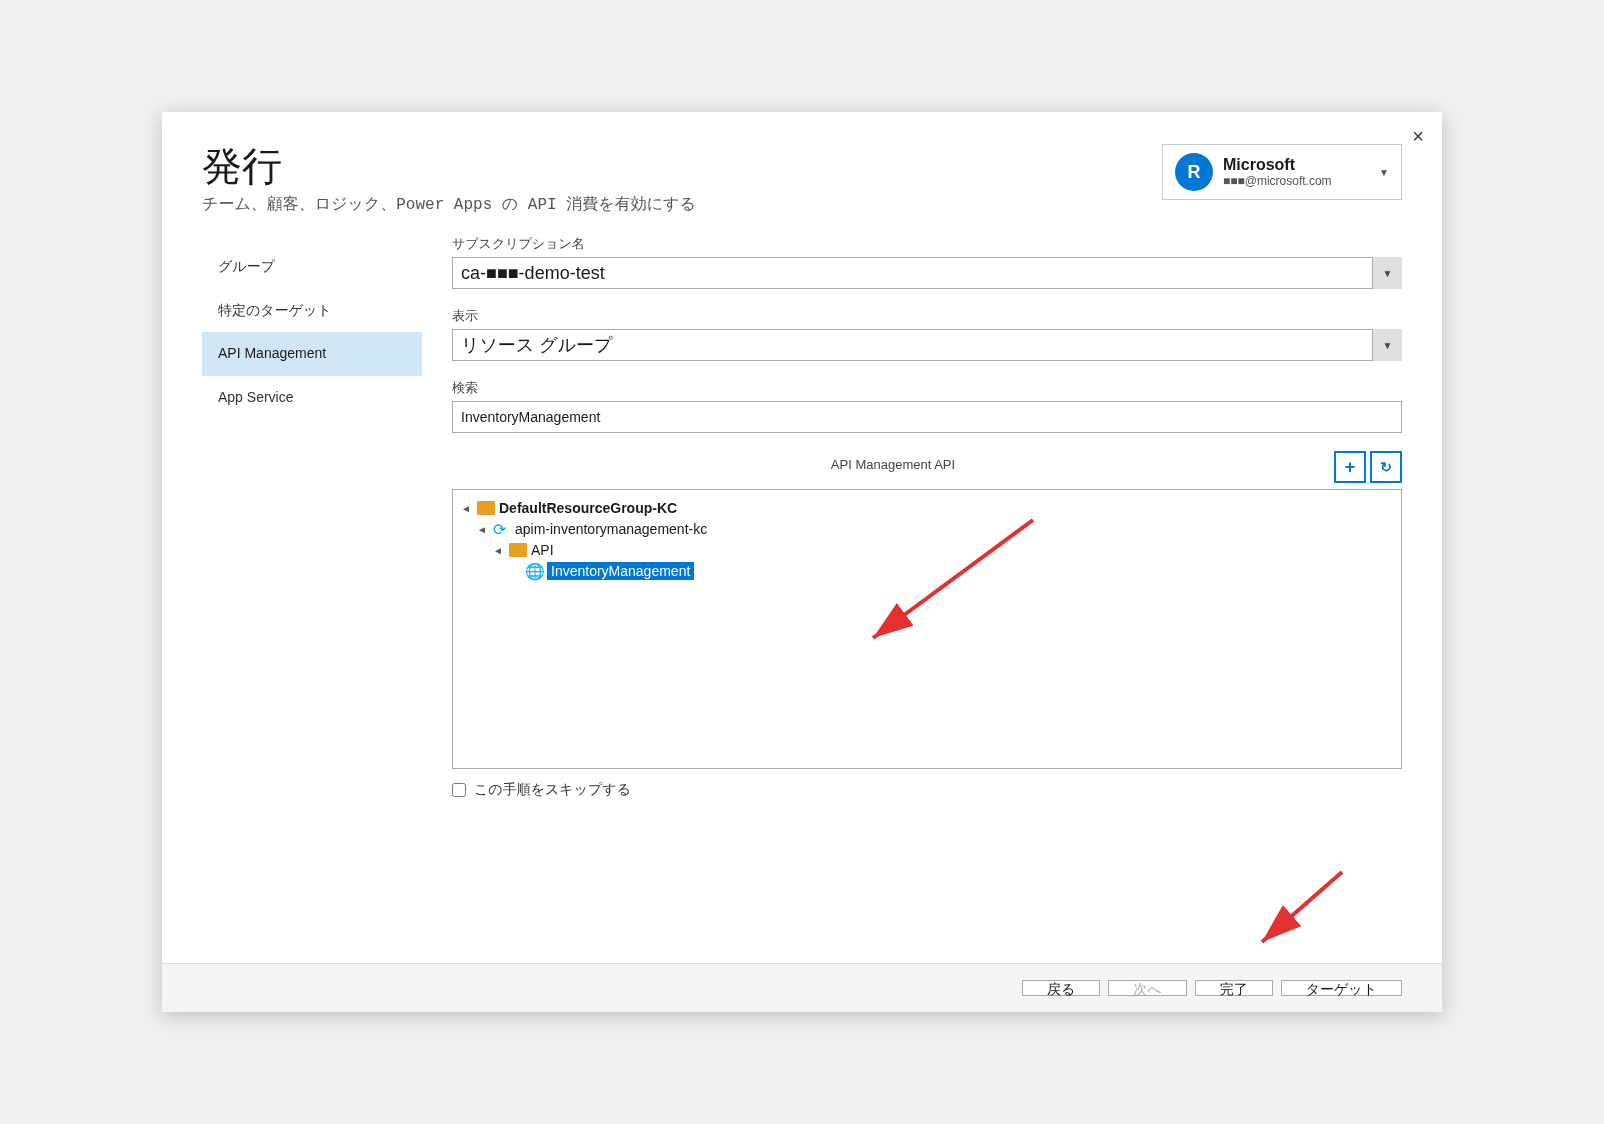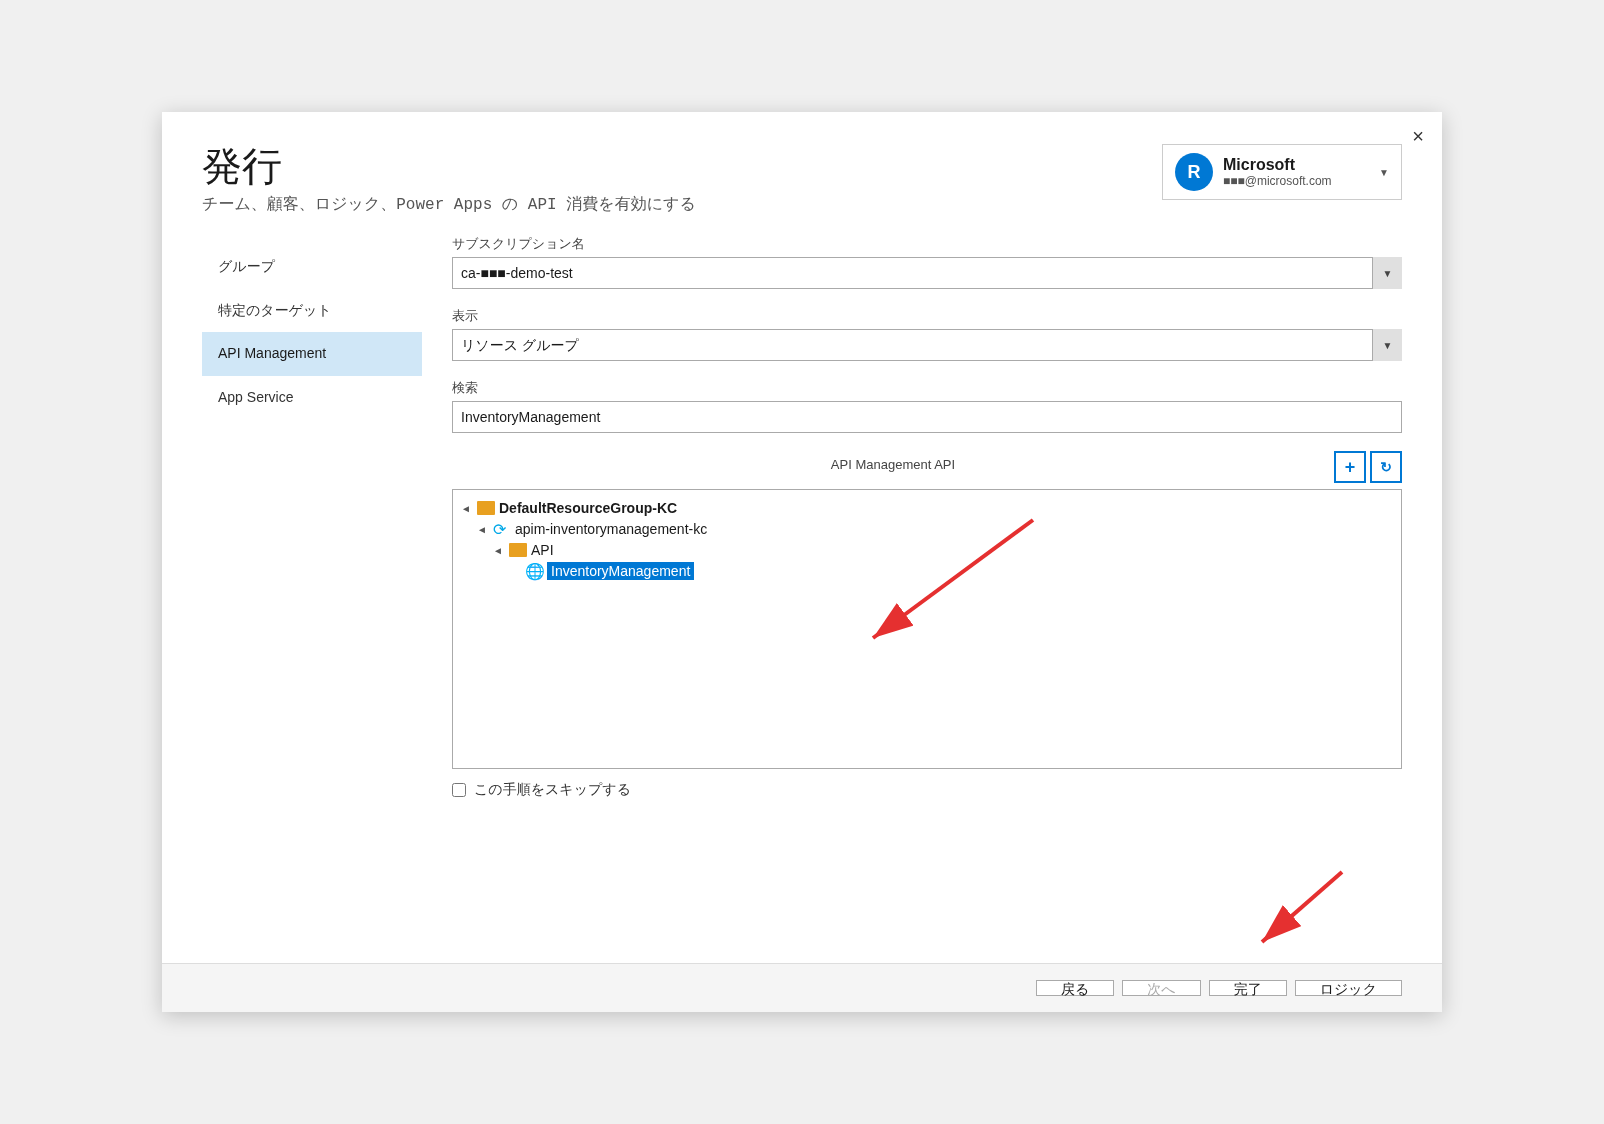--- a/index.html
+++ b/index.html
@@ -123,21 +123,21 @@
       margin-bottom: 4px;
     }
     .select-wrapper {
       position: relative;
     }
     .select-field {
       width: 100%;
       height: 32px;
       border: 1px solid #aaa;
       padding: 0 40px 0 8px;
-      font-size: 14px;
+      font-size: 18px;
       background: #fff;
       appearance: none;
       color: #1a1a1a;
       cursor: pointer;
     }
     .select-arrow {
       position: absolute;
       right: 0;
       top: 0;
       bottom: 0;
@@ -407,21 +407,21 @@
         <span class="skip-label">この手順をスキップする</span>
       </div>
 
     </div>
   </div>
 
   <div class="footer">
     <button class="btn">戻る</button>
     <button class="btn disabled">次へ</button>
     <button class="btn primary">完了</button>
-    <button class="btn">ロジック</button>
+    <button class="btn">ターゲット</button>
   </div>
 
   <svg style="position:absolute;bottom:0;right:0;width:280px;height:160px;pointer-events:none;overflow:visible;">
     <defs>
       <marker id="arrowhead2" markerWidth="10" markerHeight="7" refX="10" refY="3.5" orient="auto">
         <polygon points="0 0, 10 3.5, 0 7" fill="#e53030"></polygon>
       </marker>
     </defs>
     <line x1="180" y1="20" x2="100" y2="90" stroke="#e53030" stroke-width="4" marker-end="url(#arrowhead2)"></line>
   </svg>

